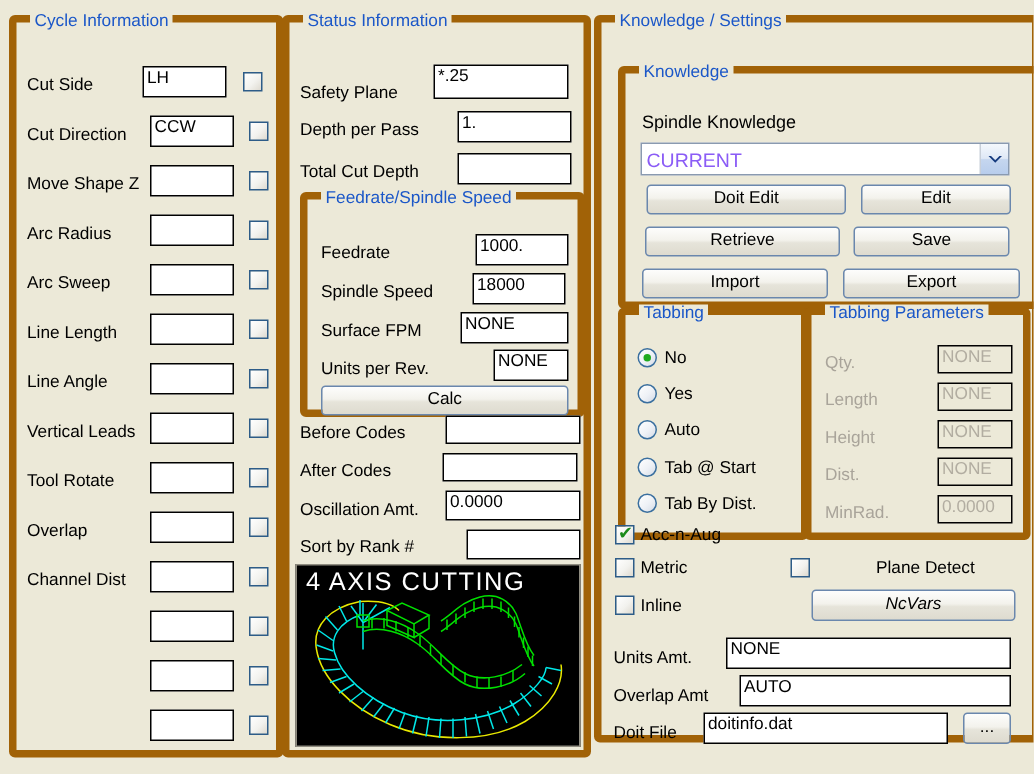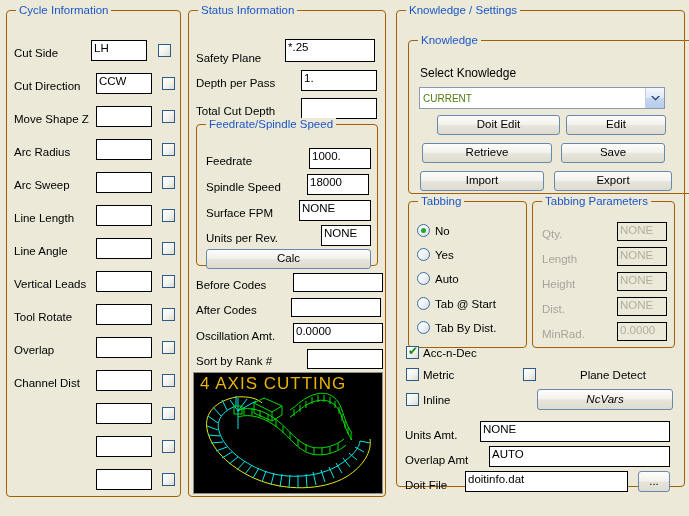--- a/index.html
+++ b/index.html
@@ -7,21 +7,21 @@
     width:689px;height:516px;
     background:#ece9d8;
     font-family:"Liberation Sans", sans-serif;
     font-size:11px;
     color:#000;
     overflow:hidden;
     position:relative;
   }
   .panel{
     position:absolute;
-    border:1px solid #a16207;
+    border:5px solid #a16207;
     border-radius:4px;
     background:transparent;
   }
   .panel > .cap{
     position:absolute;
     top:-7px;left:9px;
     background:#ece9d8;
     padding:0 3px;
     color:#1b57c8;
     font-size:11.5px;
@@ -92,43 +92,43 @@
   .combo{
     position:absolute;
     box-sizing:border-box;
     border:1px solid #8a9ab0;
     background:#fff;
     display:flex;align-items:center;
   }
   .combo .val{
     flex:1;
     padding-left:3px;
-    font-size:10px;
-    color:#4d7c0f;
+    font-size:13px;
+    color:#8b5cf6;
     white-space:nowrap;
     overflow:hidden;
   }
   .combo .arrowbox{
     width:19px;height:100%;
     box-sizing:border-box;
     border-left:1px solid #c8cfd9;
     background:linear-gradient(180deg,#f4f8fd 0%,#dfe8f6 48%,#c5d6ef 52%,#b8cdec 100%);
     display:flex;align-items:center;justify-content:center;
   }
   .combo .arrowbox svg{display:block;}
   .preview{
     position:absolute;
     background:#000;
     border:1px solid #8f8c80;
     box-sizing:border-box;
     overflow:hidden;
   }
   .preview .ttl{
     position:absolute;top:2px;left:6px;
-    color:#eab308;
+    color:#ffffff;
     font-family:"Liberation Sans", sans-serif;
     font-size:17px;
     letter-spacing:1px;
     line-height:1;
   }
   .preview svg{position:absolute;left:0;top:0;}
 </style>
 </head>
 <body>
 
@@ -322,32 +322,32 @@
     <div class="ttl">4 AXIS CUTTING</div>
   </div>
 </div>
 
 <div class="panel" style="left:396px;top:10px;width:287px;height:475px;">
   <div class="cap">Knowledge / Settings</div>
 
   <div class="panel" style="left:11px;top:29px;width:265px;height:152px;padding-left:37px;">
     <div class="cap">Knowledge</div>
 
-    <div class="lbl" style="left:11px;top:25px;font-size:12px;">Select Knowledge</div>
+    <div class="lbl" style="left:11px;top:25px;font-size:12px;">Spindle Knowledge</div>
 
     <div class="combo" style="left:10px;top:46px;width:246px;height:22px;">
       <div class="val">CURRENT</div>
       <div class="arrowbox">
         <svg width="11" height="8" viewBox="0 0 11 8">
             <path d="M1 2 L5.5 6.5 L10 2 L8.3 2 L5.5 4.8 L2.7 2 Z" fill="#14397d"></path>
           </svg>
       </div>
     </div>
 
-    <div class="btn" style="left:28px;top:74px;width:123px;height:20px;">Doit Edit</div>
+    <div class="btn" style="left:14px;top:74px;width:133px;height:20px;">Doit Edit</div>
     <div class="btn" style="left:157px;top:74px;width:100px;height:20px;">Edit</div>
 
     <div class="btn" style="left:13px;top:102px;width:130px;height:20px;">Retrieve</div>
     <div class="btn" style="left:152px;top:102px;width:104px;height:20px;">Save</div>
 
     <div class="btn" style="left:11px;top:130px;width:124px;height:20px;">Import</div>
     <div class="btn" style="left:145px;top:130px;width:118px;height:20px;">Export</div>
   </div>
 
   <div class="panel" style="left:11px;top:190px;width:117px;height:145px;">
@@ -386,21 +386,21 @@
     <div class="lbl dim" style="left:9px;top:101px;">Dist.</div>
     <div class="tbox dis" style="left:84px;top:95px;width:50px;height:19px;">NONE</div>
 
     <div class="lbl dim" style="left:9px;top:126px;">MinRad.</div>
     <div class="tbox dis" style="left:84px;top:120px;width:50px;height:19px;">0.0000</div>
   </div>
 
   <div class="cbx" style="left:9px;top:335px;">
     <span class="tick">✔</span>
   </div>
-  <div class="lbl" style="left:26px;top:336px;">Acc-n-Dec</div>
+  <div class="lbl" style="left:26px;top:336px;">Acc-n-Aug</div>
 
   <div class="cbx" style="left:9px;top:357px;"></div>
   <div class="lbl" style="left:26px;top:358px;">Metric</div>
 
   <div class="cbx" style="left:126px;top:357px;"></div>
   <div class="lbl" style="left:143px;top:358px;padding-left:40px;">Plane Detect</div>
 
   <div class="cbx" style="left:9px;top:382px;"></div>
   <div class="lbl" style="left:26px;top:383px;">Inline</div>
 

